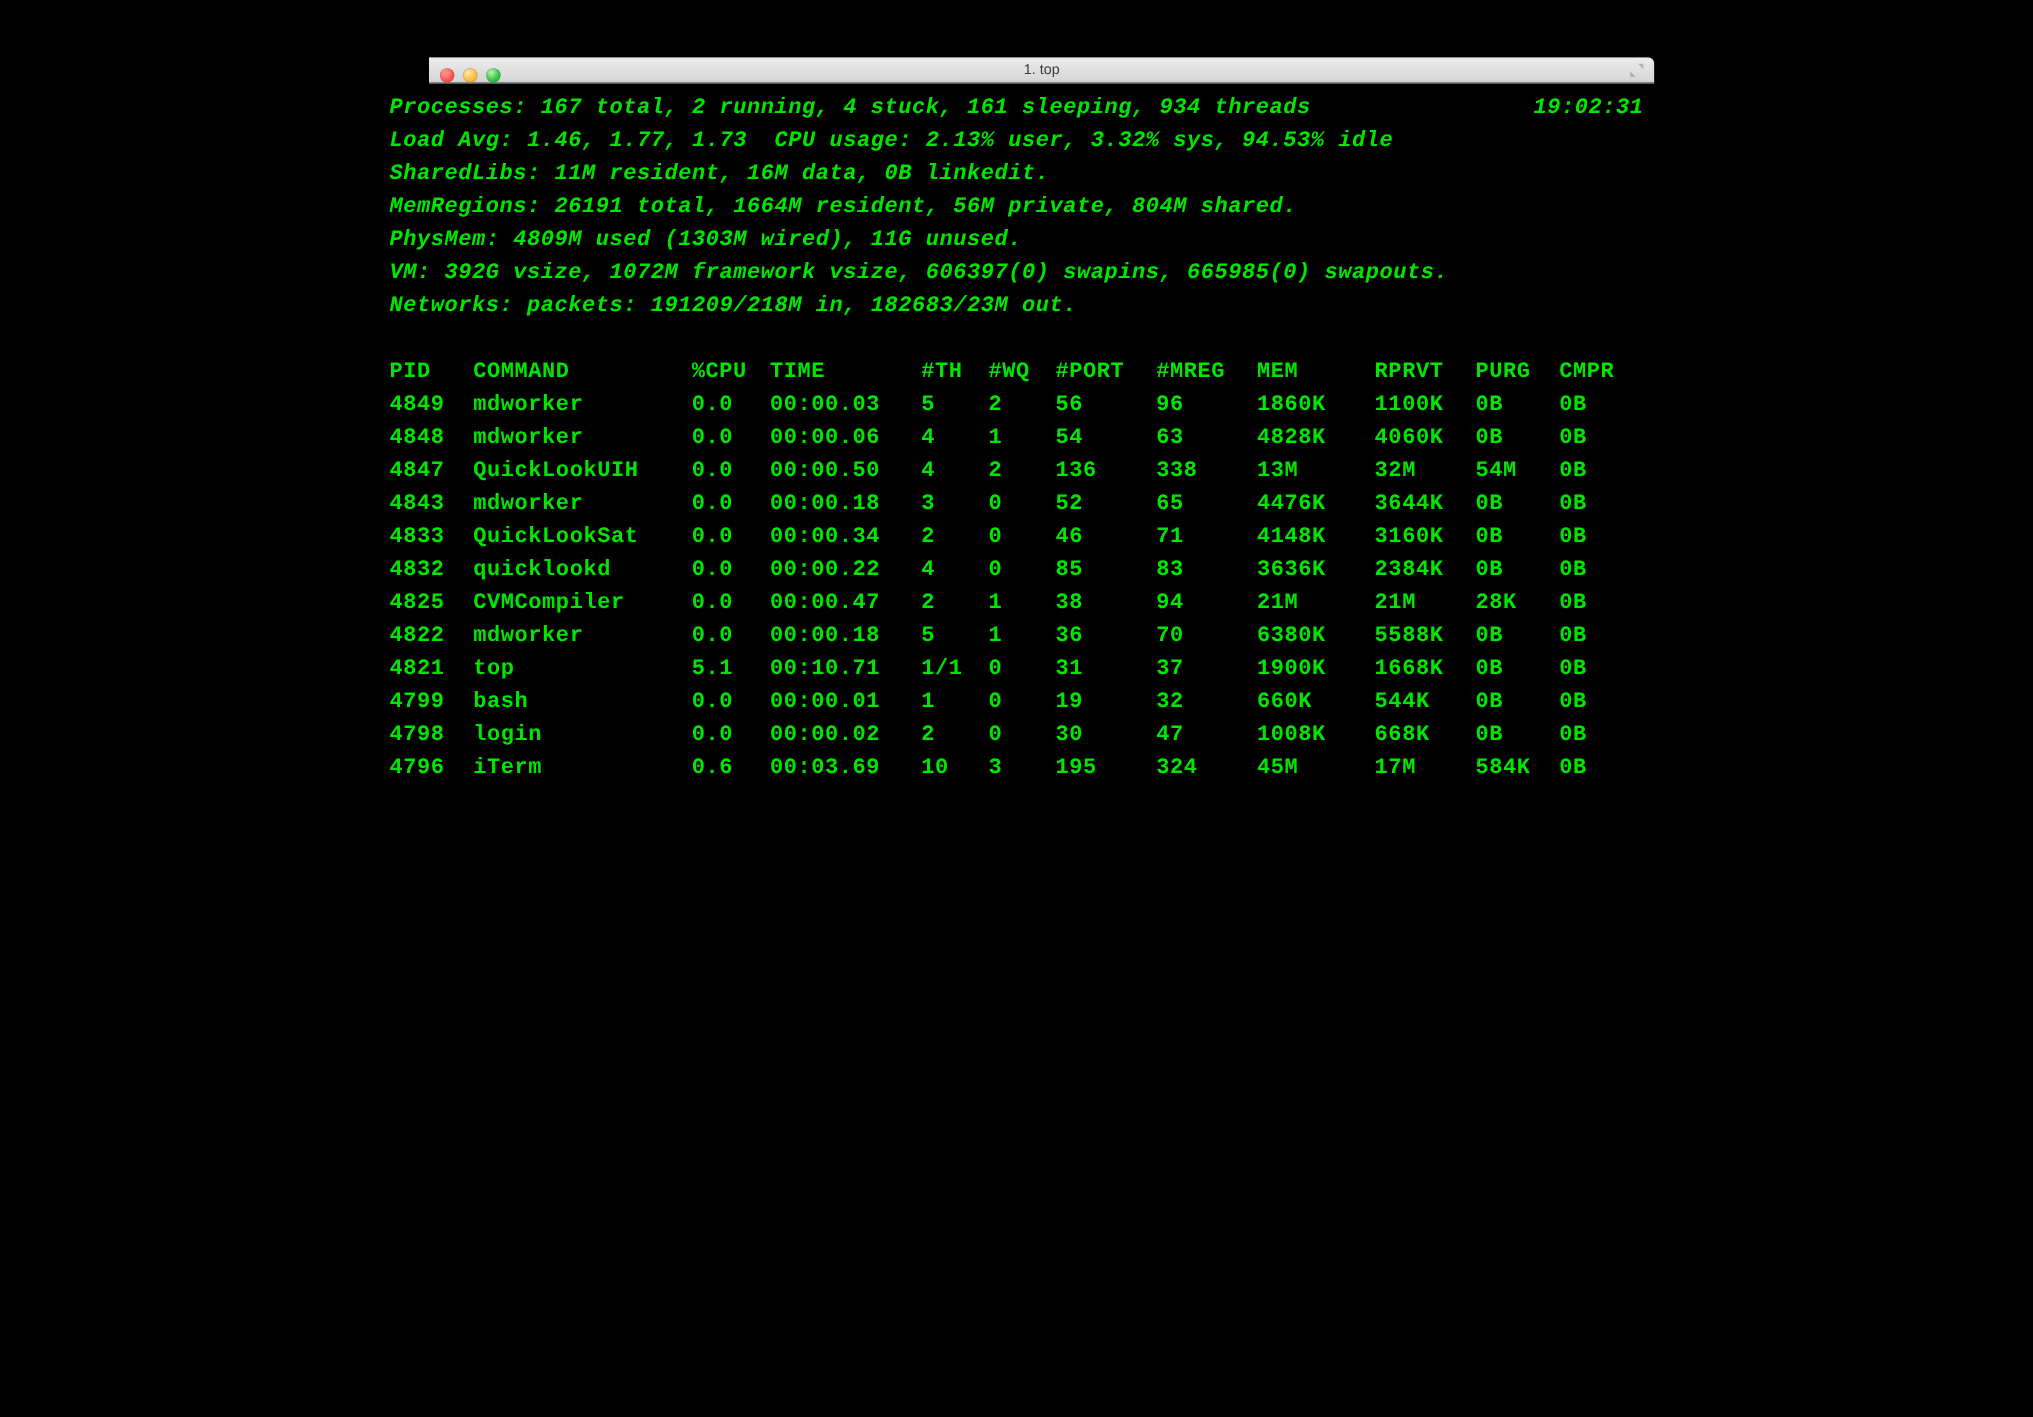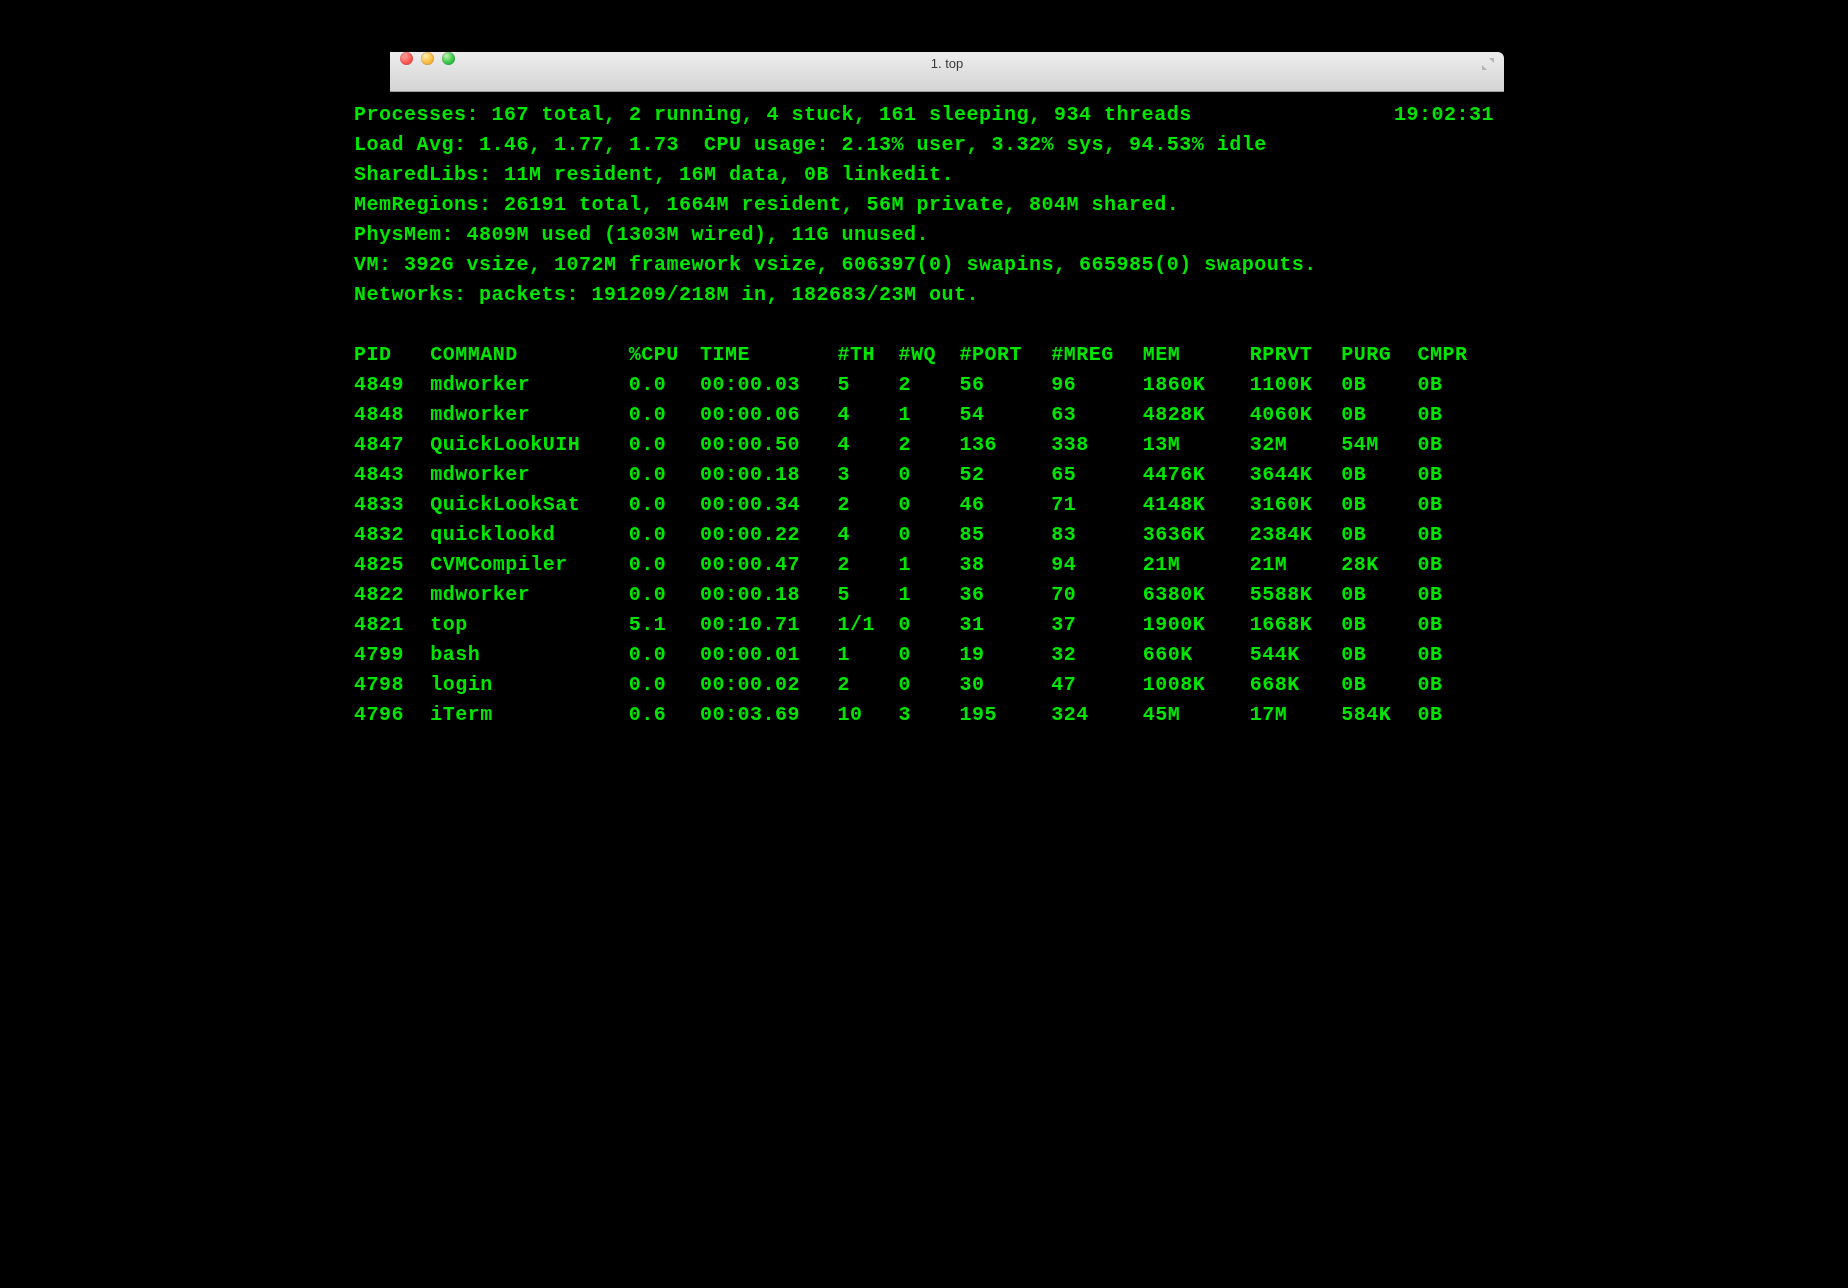--- a/index.html
+++ b/index.html
@@ -15,24 +15,24 @@
       font-weight: bold;
       overflow: hidden;
     }
     .window {
       width: 1160px;
       border-radius: 6px;
       overflow: hidden;
       box-shadow: 0 20px 60px rgba(0,0,0,.6);
     }
     .titlebar {
-      height: 40px;
+      height: 24px;
       background: linear-gradient(#ededed,#d4d4d4);
       display: flex;
-      align-items: flex-start;
+      align-items: flex-end;
       position: relative;
       border-bottom: 1px solid #9c9c9c;
       margin-left: 46px;
     }
     .traffic { display: flex; gap: 8px; padding-left: 10px; }
     .dot { width: 13px; height: 13px; border-radius: 50%; box-shadow: inset 0 0 1px rgba(0,0,0,.5);}
     .dot.close { background: radial-gradient(circle at 35% 30%, #ff8b85 20%, #fc5753 55%, #df3e3a);}
     .dot.min   { background: radial-gradient(circle at 35% 30%, #ffe9a0 5%, #fdbc40 55%, #de9e29);}
     .dot.zoom  { background: radial-gradient(circle at 35% 30%, #b5f0a2 5%, #33c748 55%, #28a035);}
     .title {
@@ -46,21 +46,21 @@
     .terminal {
       background: #000;
       color: #00e600;
       font-size: 20px;
       line-height: 30px;
       letter-spacing: 0.5px;
       padding: 8px 10px 50px 10px;
       min-height: 840px;
     }
     .line1 { display:flex; justify-content:space-between;}
-    .header-block div { white-space: pre;}
+    .header-block div { white-space: pre; font-style: italic;}
     table.proc {
       border-collapse: collapse;
       margin-top: 30px;
       width: 100%;
     }
     table.proc th, table.proc td {
       text-align: left;
       padding: 0 6px 0 0;
       white-space: nowrap;
       font-weight: bold;

